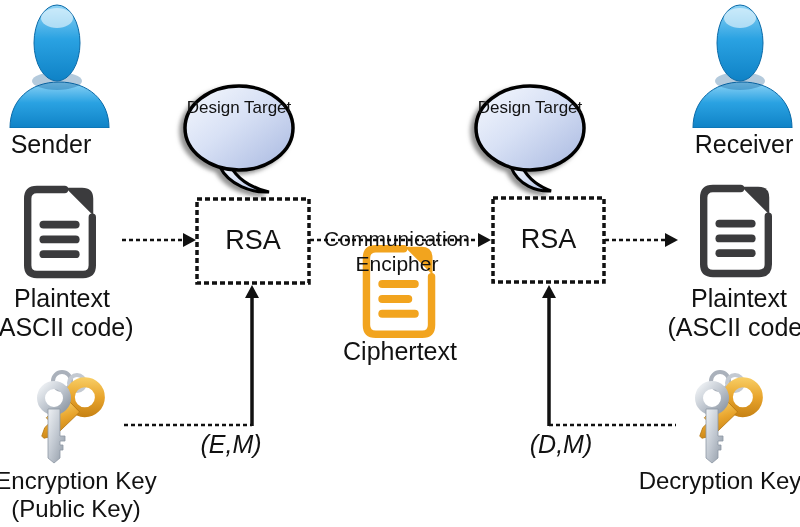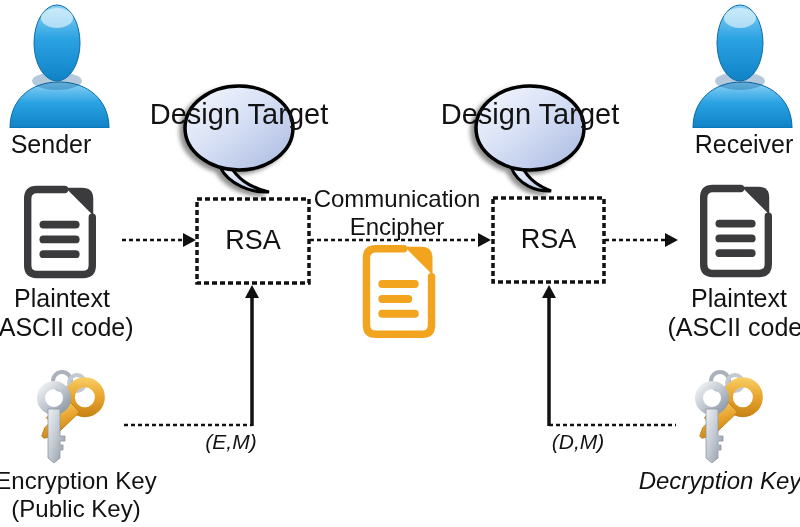--- a/index.html
+++ b/index.html
@@ -8,31 +8,31 @@
     font-family:"Liberation Sans",sans-serif;color:#121212;overflow:hidden;
   }
   .abs{position:absolute;}
   .lbl{
     position:absolute;text-align:center;transform:translateX(-50%);
     line-height:1.17;white-space:nowrap;color:#121212;
   }
   .lbl .ln{display:block;}
   .f25{font-size:25px;}
   .f24{font-size:24px;}
-  .f21{font-size:24px;}
-  .f23{font-size:21px;}
+  .f21{font-size:21px;margin-top:42px;}
+  .f23{font-size:25px;}
   .italic{font-style:italic;}
   .boxtext{
     position:absolute;display:flex;flex-direction:column;
     justify-content:center;font-size:27px;line-height:1.3;text-align:center;
   }
   .bubble{filter:drop-shadow(-4px 3px 2px rgba(55,55,55,0.55));}
   .bubbletext{
     position:absolute;text-align:center;transform:translateX(-50%);
-    font-size:29px;line-height:1.15;
+    font-size:17px;line-height:1.15;
   }
   svg{display:block;}
 </style>
 </head>
 <body>
 
 <div class="stage">
 
   <svg width="0" height="0" class="abs" aria-hidden="true">
     <defs>
@@ -135,20 +135,23 @@
   </div>
 
   <div class="abs" style="left:361px;top:245px;">
     <svg width="76" height="93" viewBox="0 0 78 100">
       <path d="M44 4 H14 Q4 4 4 14 V86 Q4 96 14 96 H64 Q74 96 74 86 V34" fill="none" stroke="#F2A41E" stroke-width="8" stroke-linecap="round" stroke-linejoin="round"></path>
       <path d="M45 2 L75 32 V14 Q75 2 63 2 Z" fill="#F2A41E"></path>
       <line x1="21" y1="42" x2="56" y2="42" stroke="#F2A41E" stroke-width="8.5" stroke-linecap="round"></line>
       <line x1="21" y1="58" x2="49" y2="58" stroke="#F2A41E" stroke-width="8.5" stroke-linecap="round"></line>
       <line x1="21" y1="74" x2="56" y2="74" stroke="#F2A41E" stroke-width="8.5" stroke-linecap="round"></line>
     </svg>
+  </div>
+  <div class="lbl f25" style="left:400px;top:337px;">
+    <span class="ln">Ciphertext</span>
   </div>
 
   <div class="lbl f21" style="left:397px;top:185px;">
     <span class="ln">Communication</span>
     <span class="ln">Encipher</span>
   </div>
 
   <div class="boxtext" style="left:197px;top:199px;width:112px;height:84px;">
     <span>RSA</span>
   </div>
@@ -203,20 +206,20 @@
       <circle cx="38" cy="13" r="9" fill="none" stroke="#aab1bb" stroke-width="4"></circle>
       <circle cx="53" cy="15" r="8" fill="none" stroke="#c3c9d1" stroke-width="4"></circle>
       <g transform="rotate(46 58 32)">
         <circle cx="58" cy="28" r="15" fill="none" stroke="url(#g-gold)" stroke-width="10"></circle>
         <path d="M52 42 H65 V76 L59 86 H56 L52 78 V70 H46 V64 H52 Z" fill="url(#g-gold)" stroke="#b6770f" stroke-width="0.8"></path>
       </g>
       <circle cx="30" cy="30" r="13" fill="none" stroke="url(#g-silver)" stroke-width="8"></circle>
       <path d="M24 41 H36 V68 H41 V73 H36 V77 H39 V82 H36 V90 L30 95 L24 90 Z" fill="url(#g-silver)" stroke="#8d97a3" stroke-width="0.8"></path>
     </svg>
   </div>
-  <div class="lbl f24" style="left:720px;top:467px;font-style:italic;">
+  <div class="lbl f24" style="left:720px;top:467px;">
     <span class="ln">Decryption Key</span>
   </div>
-  <div class="lbl f23 italic" style="left:578px;top:430px;">
+  <div class="lbl f23 italic" style="left:561px;top:430px;">
     <span class="ln">(D,M)</span>
   </div>
 
 </div>
 
 </body></html>

